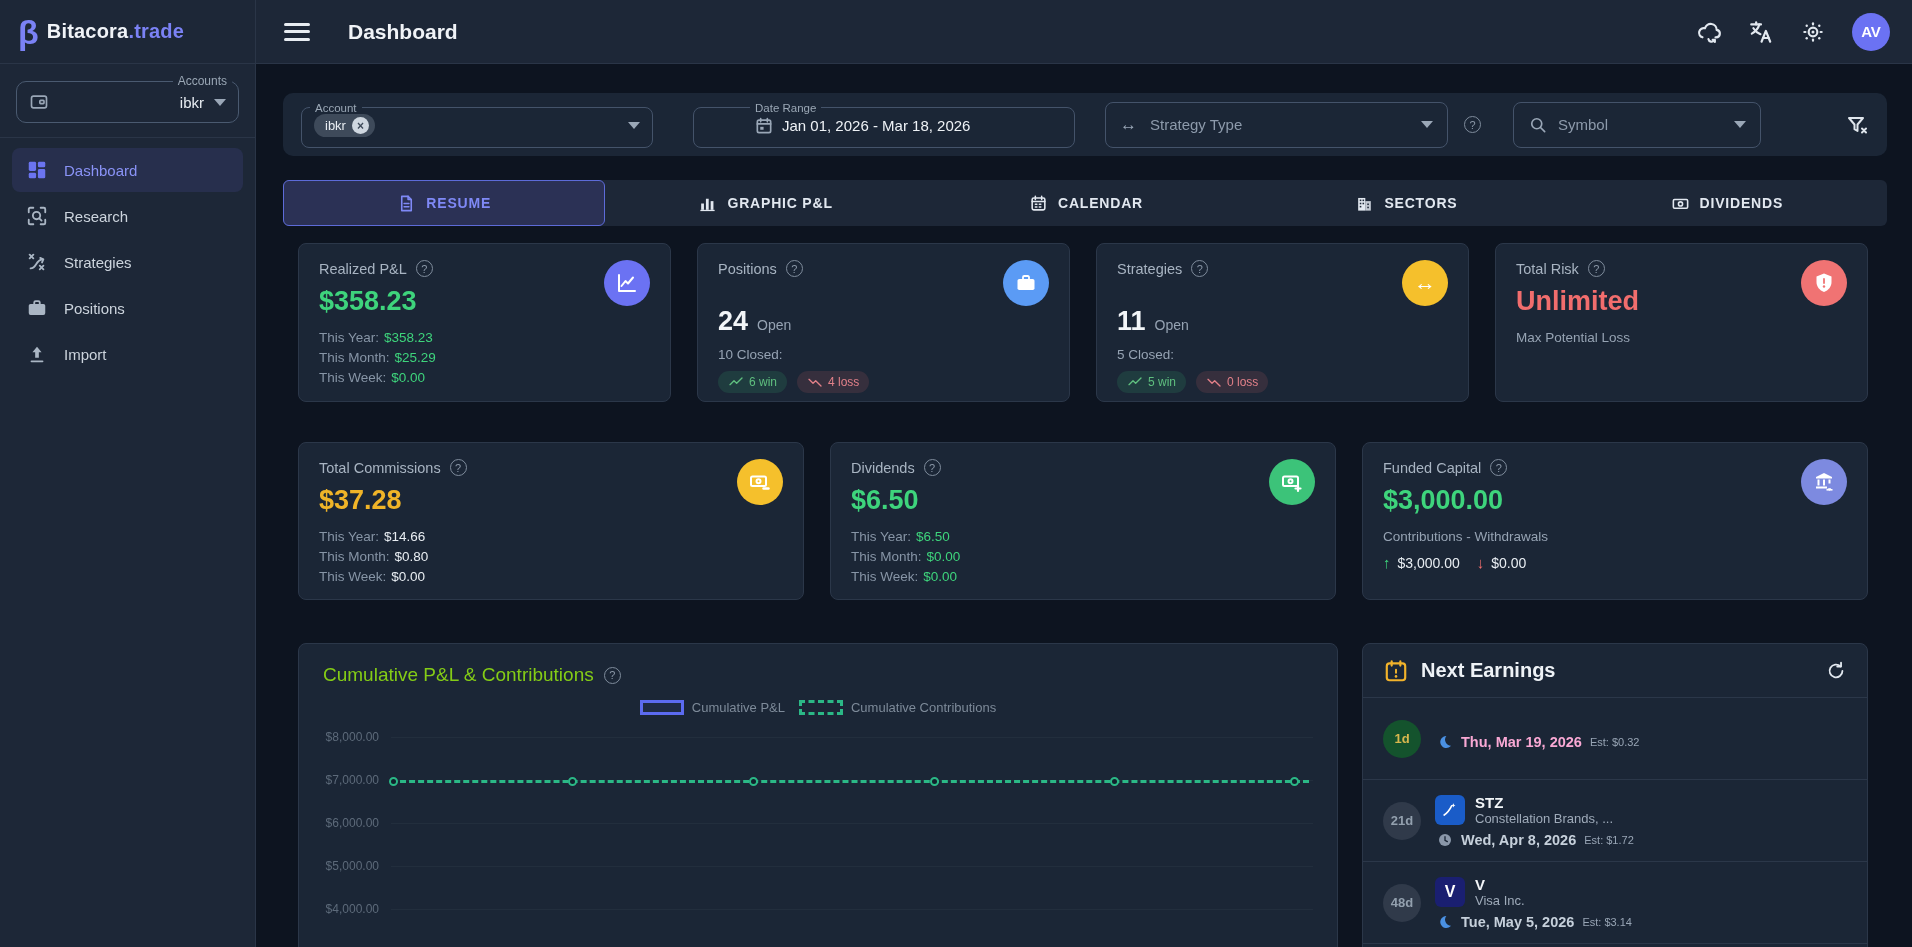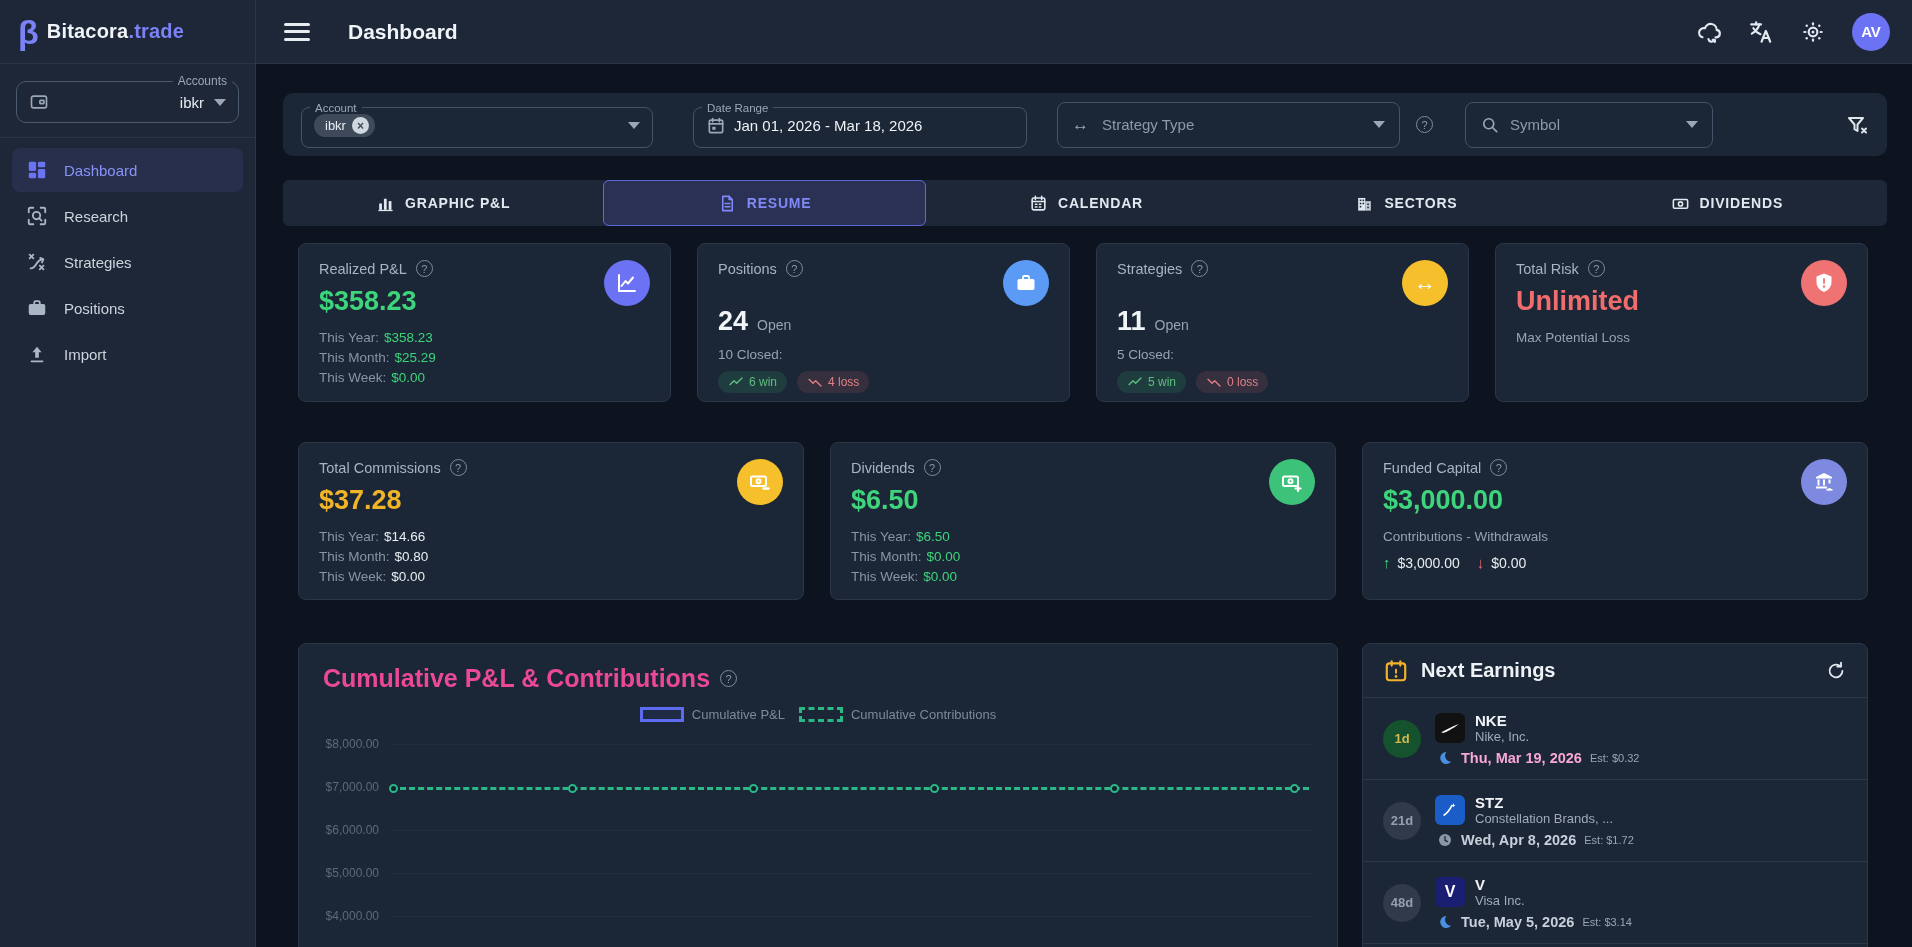--- a/index.html
+++ b/index.html
@@ -44,21 +44,21 @@
   .nav-item .nico { width:22px; height:22px; color:#aab6c4; flex:none; }
   .nav-item.active { background:#272f4d; color:#8a93f7; }
   .nav-item.active .nico { color:#6b74f0; }
 
   
   .filterbar { margin:29px 25px 0 27px; height:63px; background:#1b2636; border-radius:10px;
     display:flex; align-items:center; padding:0 18px; }
   fieldset.filt-fs { border:1px solid #44536a; border-radius:8px; height:46px; position:relative; }
   fieldset.filt-fs legend { font-size:11.5px; color:#9aa7b5; padding:0 5px; margin-left:8px; }
   .fs-account { width:352px; margin-right:40px; }
-  .fs-date { width:299px; margin-right:30px; }
+  .fs-date { width:299px; margin-right:30px;padding-left:48px; }
   .fs-inner { display:flex; align-items:center; height:24px; padding:0 12px; gap:8px; }
   .chip { display:flex; align-items:center; gap:6px; background:#3e4a5a; border-radius:14px;
     padding:3px 6px 3px 11px; font-size:13px; color:#e8edf2; }
   .chip-x { width:17px; height:17px; border-radius:50%; background:#cfd7e0; color:#3e4a5a;
     font-size:12px; font-weight:bold; display:flex; align-items:center; justify-content:center;
     cursor:pointer; line-height:1; }
   .fs-account .caret { margin-left:auto; }
   .date-input { background:transparent; border:none; outline:none; color:#eef2f6;
     font-size:15px; font-family:"Liberation Sans", sans-serif; width:280px; }
   .plainbox { border:1px solid #44536a; border-radius:8px; height:46px; display:flex;
@@ -124,21 +124,21 @@
   .chip-loss { background:rgba(239,106,106,.13); color:#e28089; }
   .subtitle { margin-top:13px; font-size:13.5px; color:#96a3b3; }
   .flow-line { margin-top:10px; display:flex; align-items:center; gap:7px; font-size:14px; }
   .arrow-up { color:#3ed47c; font-size:15px; }
   .arrow-dn { color:#f16d6d; font-size:15px; margin-left:10px; }
 
   
   .row3 { margin-top:43px; display:flex; gap:24px; align-items:flex-start; }
   .chart-card { width:1040px; flex:none; height:430px; padding:20px 24px; }
   .chart-title-row { display:flex; align-items:center; gap:10px; }
-  .chart-title { font-size:25px; font-weight:bold; color:#ec4899; }
+  .chart-title { font-size:19px; font-weight:normal; color:#84cc16; }
   .legend-row { margin-top:14px; display:flex; justify-content:center; gap:14px; align-items:center; }
   .legend-item { display:flex; align-items:center; gap:8px; cursor:pointer; }
   .legend-label { font-size:13px; color:#7d8a99; }
   .sw-pnl { width:44px; height:15px; border:3px solid #5c6bf0; background:rgba(92,107,240,.08); }
   .sw-contrib { width:44px; height:15px; border:3px dashed #2bb886; }
   .plot { position:relative; margin-top:22px; height:320px; }
   .gridline { position:absolute; left:0; right:0; height:0; }
   .ytick { position:absolute; left:0; width:56px; text-align:right; transform:translateY(-50%);
     font-size:12px; color:#5d6a7a; }
   .gline { position:absolute; left:68px; right:0; border-top:1px solid #222e3d; }
@@ -329,36 +329,36 @@
         <input class="symbol-input" placeholder="Symbol" style="">
         <span class="caret"></span>
       </div>
       <svg class="filt-icon svg-stroke" viewBox="0 0 24 24">
         <path d="M4 5h14l-5.5 6.5V18l-3-1.8v-4.7z"></path>
           <path d="M17 15.5l4 4M21 15.5l-4 4"></path>
       </svg>
     </div>
 
     <div class="tabs">
+      <div class="tab active">
+        <svg class="tico svg-stroke" viewBox="0 0 24 24">
+          <path d="M6 3h8l4 4v14H6z"></path>
+            <path d="M14 3v4h4"></path>
+            <path d="M9 12h6M9 16h6"></path>
+        </svg>
+        <span>RESUME</span>
+      </div>
       <div class="tab">
         <svg class="tico" viewBox="0 0 24 24" fill="currentColor">
           <rect x="4" y="12" width="3.5" height="8"></rect>
             <rect x="10" y="6" width="3.5" height="14"></rect>
           <rect x="16" y="9" width="3.5" height="11"></rect>
             <rect x="3" y="20" width="18" height="1.6"></rect>
         </svg>
         <span>GRAPHIC P&amp;L</span>
-      </div>
-      <div class="tab active">
-        <svg class="tico svg-stroke" viewBox="0 0 24 24">
-          <path d="M6 3h8l4 4v14H6z"></path>
-            <path d="M14 3v4h4"></path>
-            <path d="M9 12h6M9 16h6"></path>
-        </svg>
-        <span>RESUME</span>
       </div>
       <div class="tab">
         <svg class="tico svg-stroke" viewBox="0 0 24 24">
           <rect x="4" y="5" width="16" height="15" rx="2"></rect>
             <path d="M8 3v4M16 3v4M4 9.5h16"></path>
           <path d="M8 13h2M13 13h2M8 16.5h2M13 16.5h2" stroke-width="1.8"></path>
         </svg>
         <span>CALENDAR</span>
       </div>
       <div class="tab">
@@ -614,31 +614,20 @@
             <span class="earn-title">Next Earnings</span>
             <svg class="refresh-btn svg-stroke" viewBox="0 0 24 24">
               <path d="M19 12a7 7 0 1 1-2.05-4.95"></path>
                 <path d="M17.5 3v4.2h-4.2"></path>
             </svg>
           </div>
 
           <div class="earn-row">
             <div class="days-badge hot">1d</div>
             <div class="earn-main">
-              <div class="earn-line1">
-                <div class="logo-sq logo-nke">
-                  <svg width="22" height="22" viewBox="0 0 24 24">
-                      <path d="M2.5 16.5C9 13.5 15.5 9.5 21.5 7.5c-4 3.5-11 7.5-15.5 9.5-1.5.6-3 .3-3.5-.5z" fill="#fff"></path>
-                    </svg>
-                </div>
-                <div class="tick-co">
-                  <span class="ticker">NKE</span>
-                  <span class="company">Nike, Inc.</span>
-                </div>
-              </div>
               <div class="earn-line2">
                 <svg class="sess-icon" viewBox="0 0 24 24">
                   <path d="M14 3a9 9 0 1 0 7 14.5A9 9 0 0 1 14 3z" fill="#4a90e2"></path>
                 </svg>
                 <span class="earn-date hot">Thu, Mar 19, 2026</span>
                 <span class="earn-est">Est: $0.32</span>
               </div>
             </div>
           </div>
 

